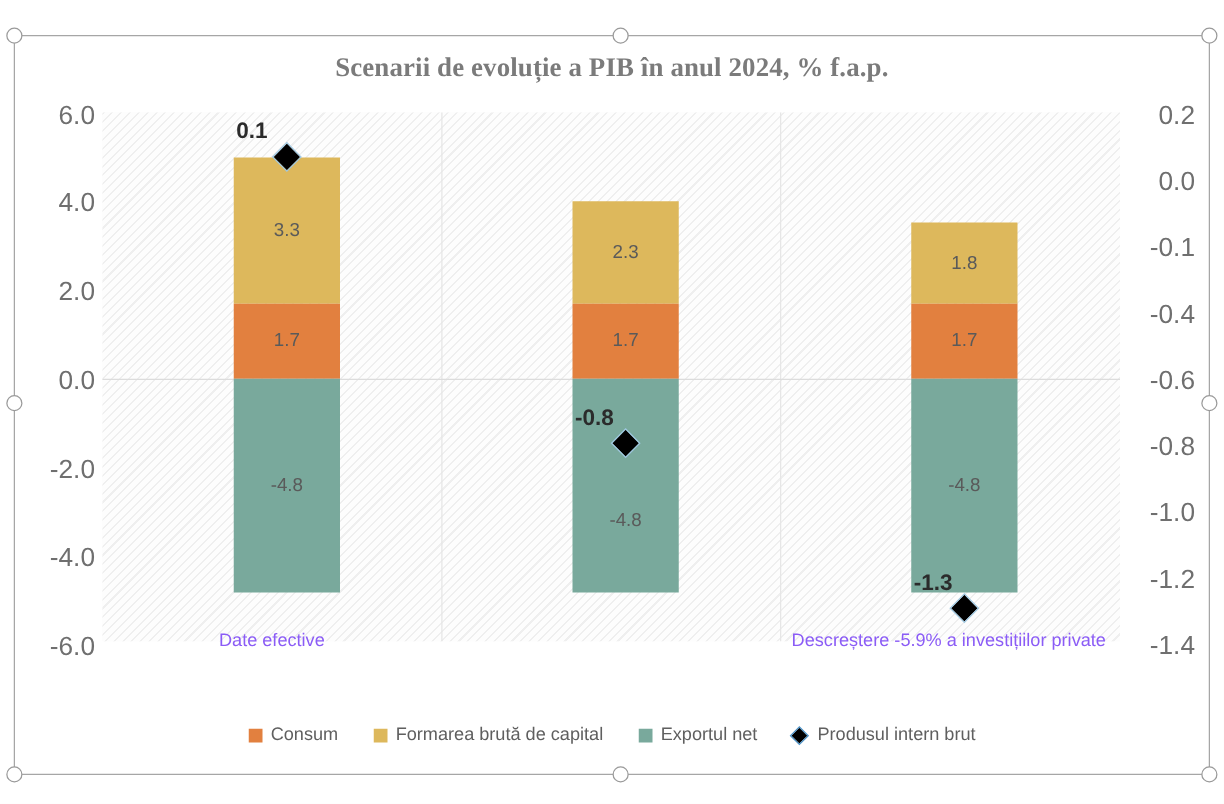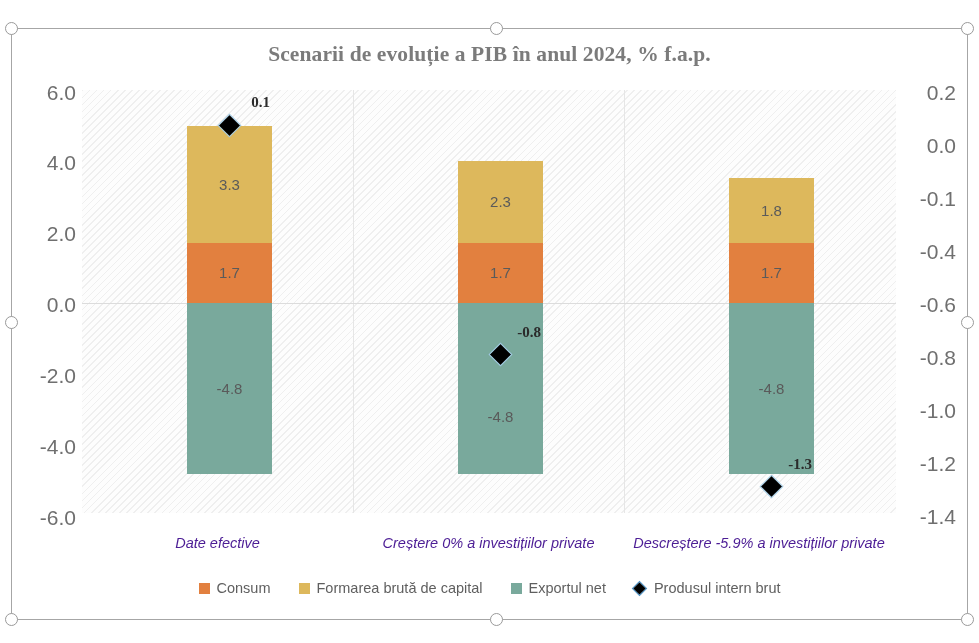--- a/index.html
+++ b/index.html
@@ -77,29 +77,29 @@
     box-sizing:border-box;
   }
   .marker{
     position:absolute;
     width:15px;height:15px;
     background:#000000;
     outline:1.5px solid #9fc7e0;
     transform:rotate(45deg);
   }
   .marker-label{
-    position:absolute;font-size:15px;font-weight:bold;color:#2b2b2b;
-    white-space:nowrap;text-align:right;font-family:Liberation Serif, serif;
+    position:absolute;font-size:18px;font-weight:bold;color:#2b2b2b;
+    white-space:nowrap;text-align:left;
   }
 
   
   .cat-label{
-    position:absolute;top:534px;
-    font-size:14.5px;color:#4c1d95;
-    text-align:center;line-height:19px;font-style:italic;
+    position:absolute;top:504px;
+    font-size:14.5px;color:#8b5cf6;
+    text-align:center;line-height:19px;
   }
 
   
   #legend{
     position:absolute;left:0;top:580px;width:979px;
     display:flex;justify-content:center;align-items:center;
     gap:28px;
   }
   .legend-item{display:flex;align-items:center;gap:7px;}
   .legend-swatch{width:11px;height:11px;display:inline-block;}
@@ -180,21 +180,20 @@
     </div>
     <div class="bar-seg" style="left:647px;width:85px;top:213px;height:170.5px;background:#79A99C">
       <span>-4.8</span>
     </div>
 
     <div class="marker" style="left:682px;top:389px"></div>
     <div class="marker-label" style="left:649px;top:366px;width:81px">-1.3</div>
   </div>
 
   <div class="cat-label" style="left:82px;width:271px">Date efective</div>
-  <div class="cat-label" style="left:353px;width:271px">Creștere 0% a investițiilor private</div>
   <div class="cat-label" style="left:628px;width:262px">Descreștere -5.9% a investițiilor private</div>
 
   <div id="legend">
     <div class="legend-item">
       <span class="legend-swatch" style="background:#E2803F"></span>
       <span class="legend-text">Consum</span>
     </div>
     <div class="legend-item">
       <span class="legend-swatch" style="background:#DDB85C"></span>
       <span class="legend-text">Formarea brută de capital</span>

